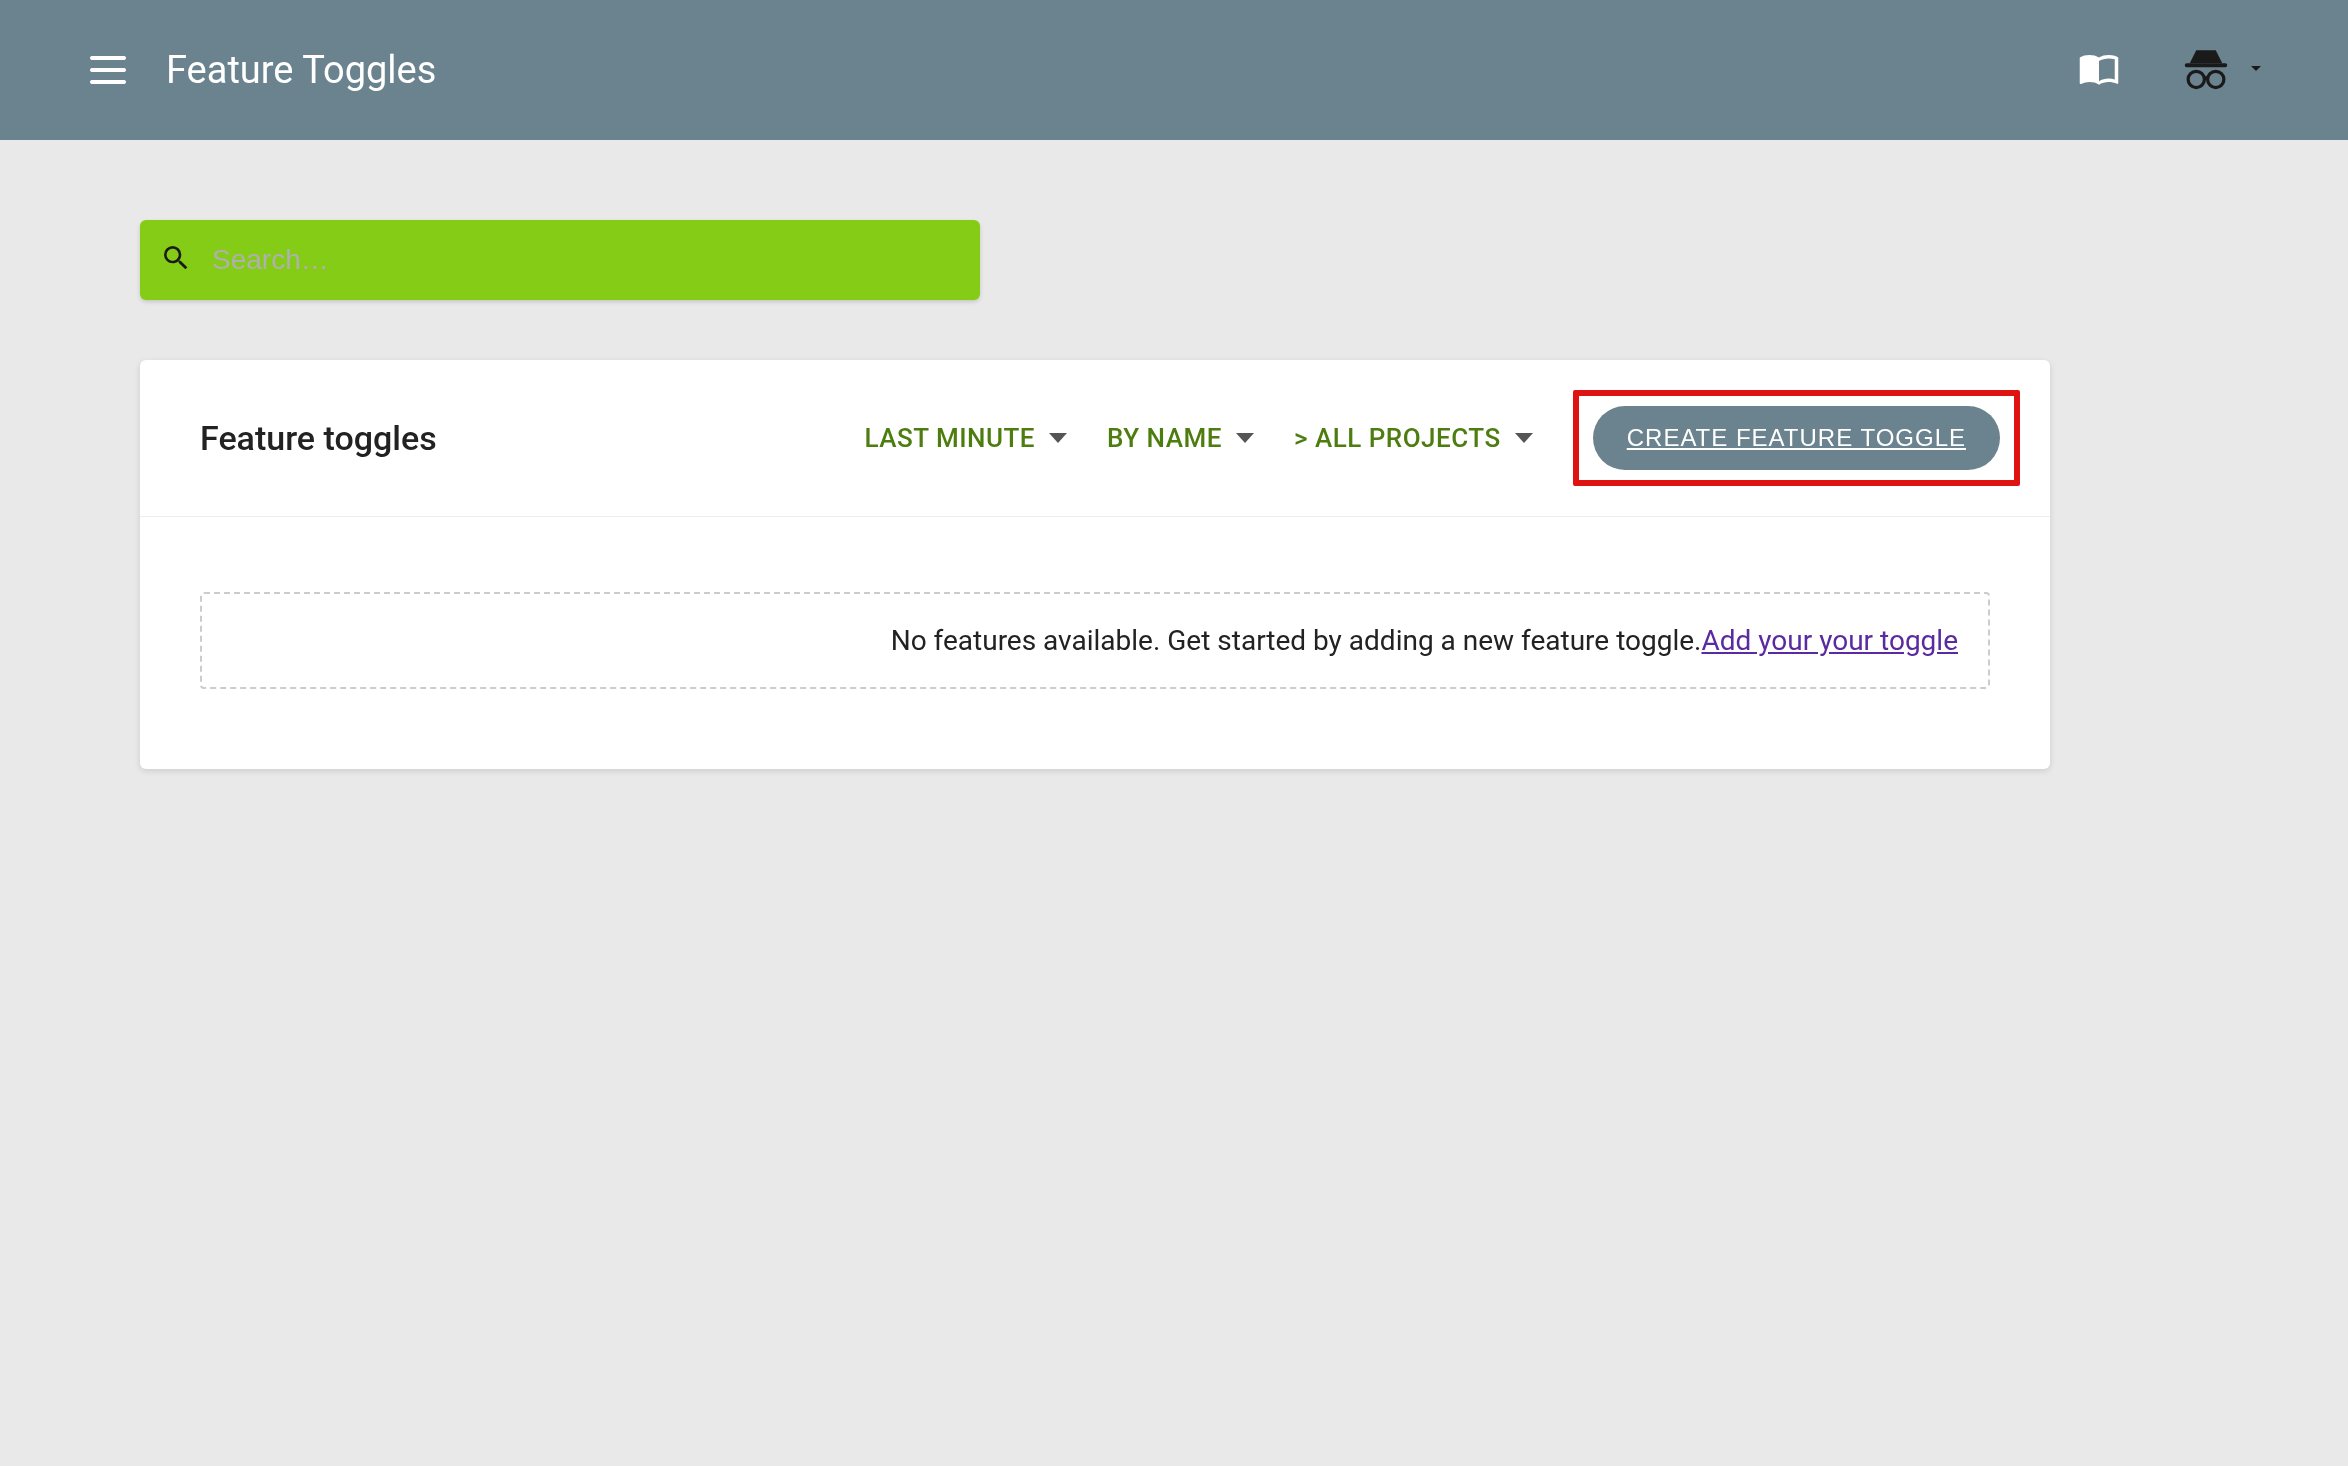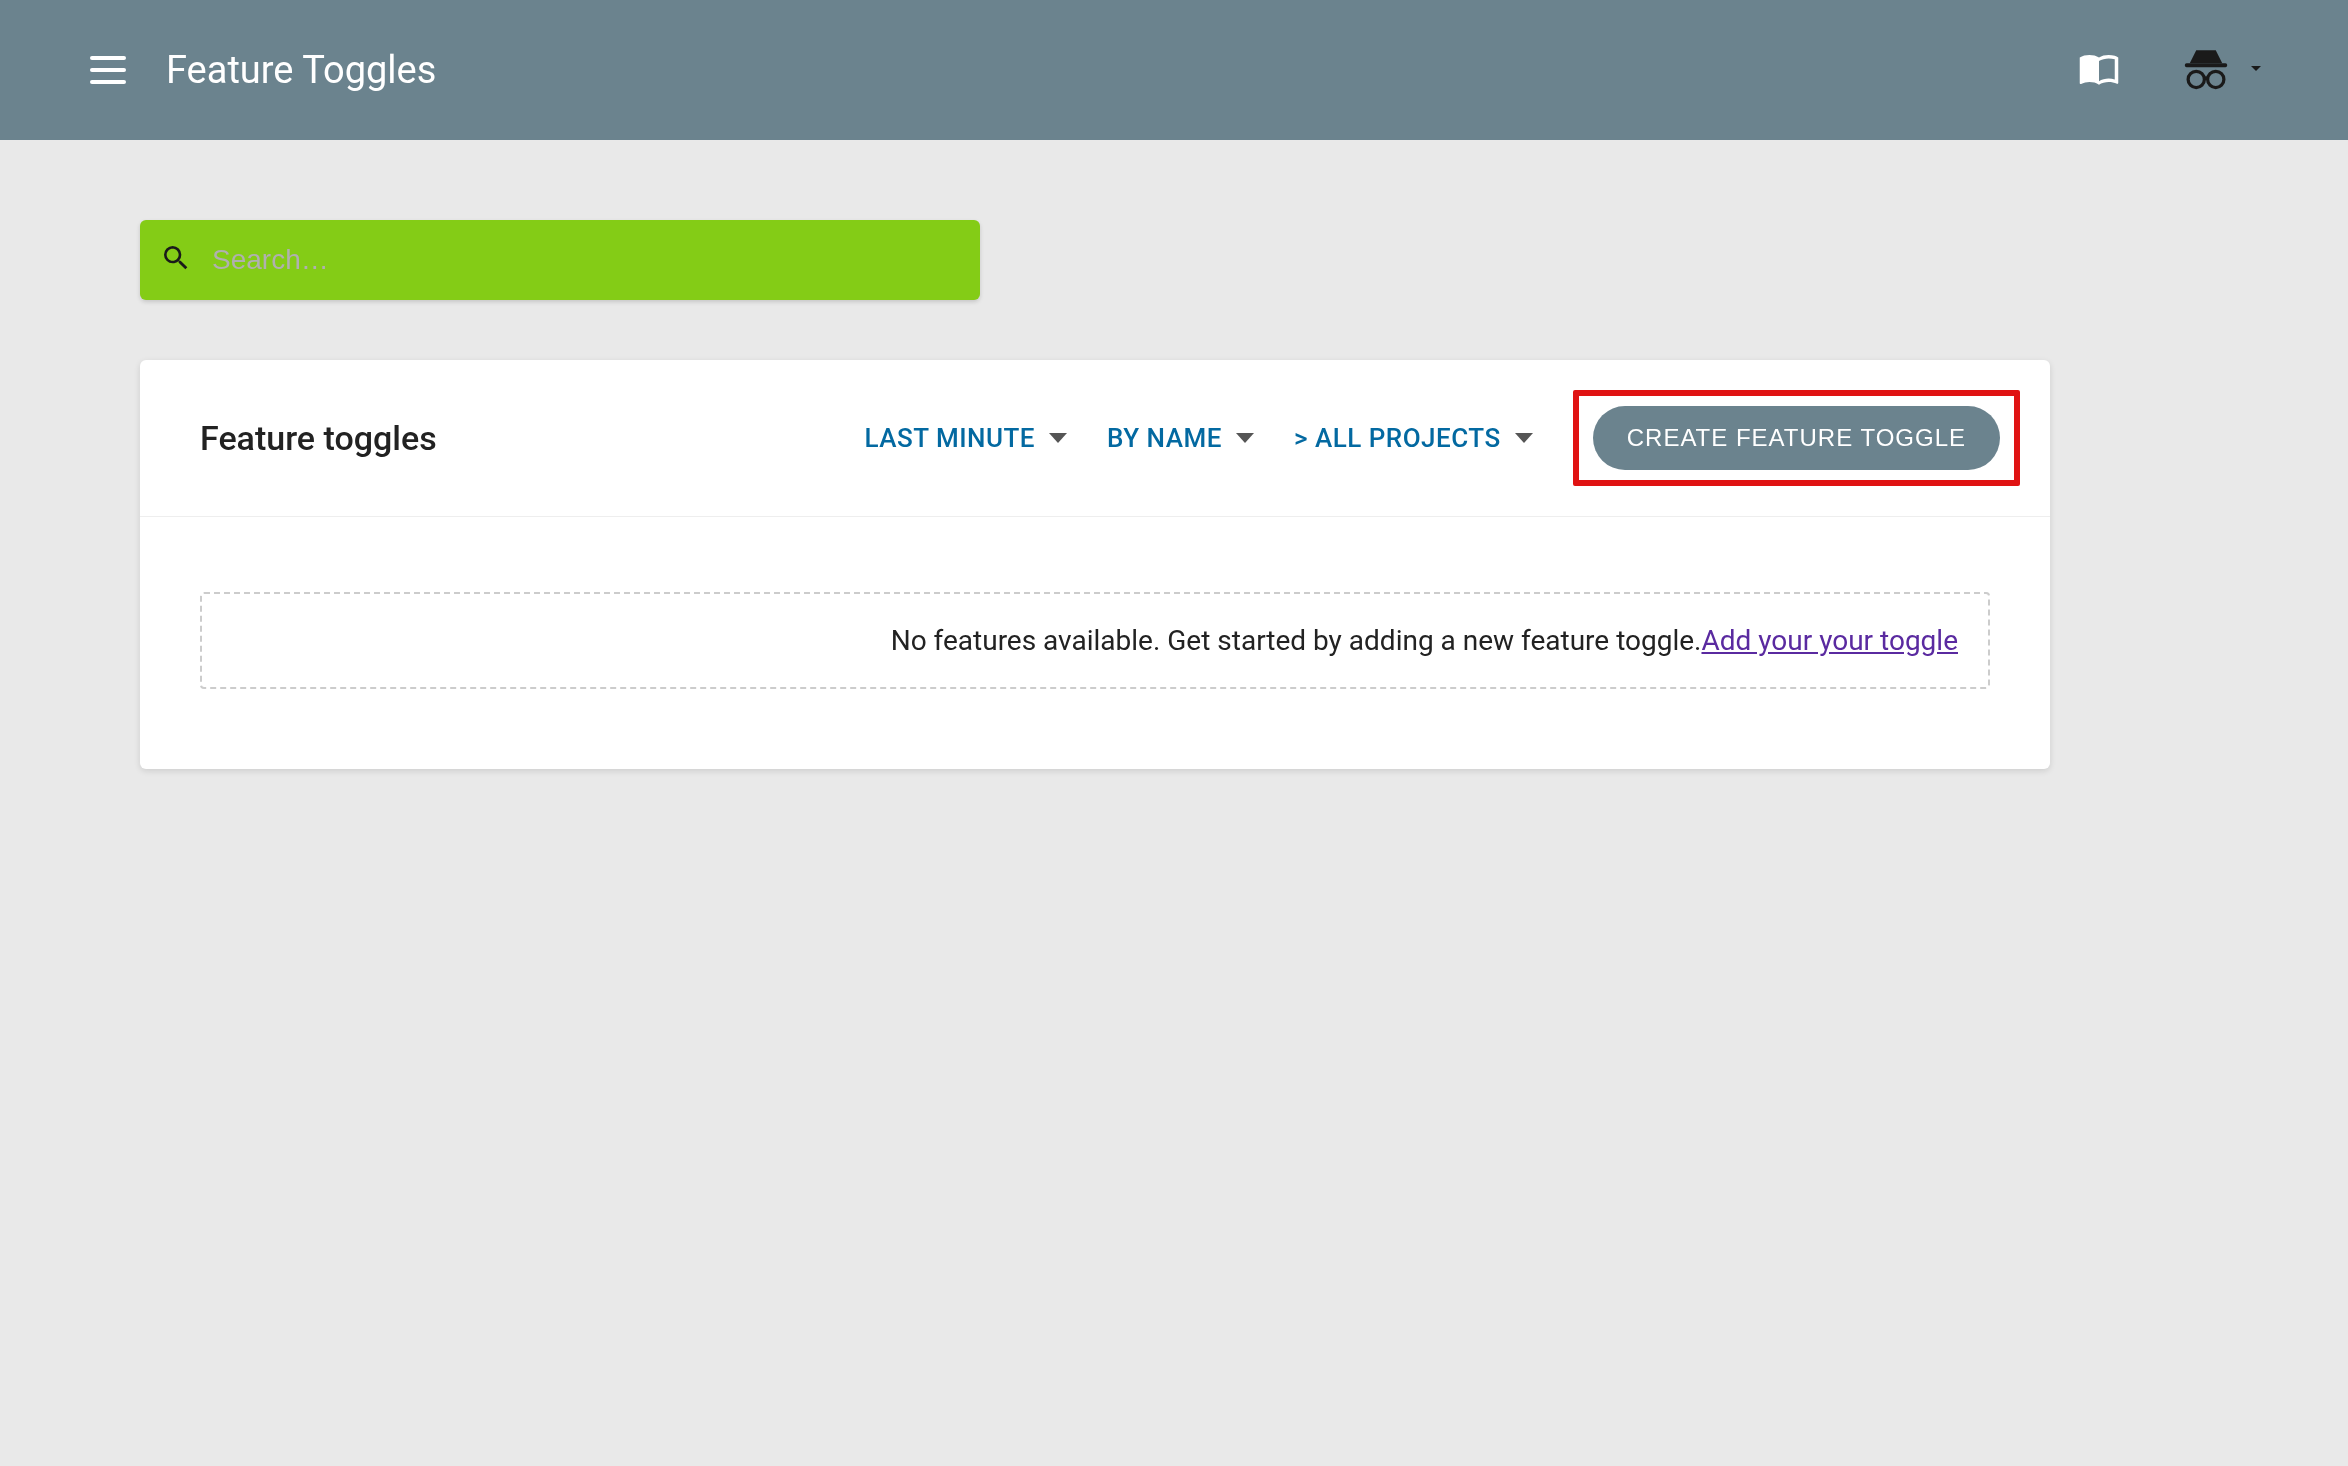--- a/index.html
+++ b/index.html
@@ -102,21 +102,21 @@
     display: flex;
     align-items: center;
     gap: 40px;
   }
   .filter {
     display: flex;
     align-items: center;
     gap: 14px;
     font-size: 26px;
     font-weight: 500;
-    color: #0369a1;
+    color: #4d7c0f;
     letter-spacing: 0.5px;
     cursor: pointer;
   }
   .filter .tri {
     width: 0; height: 0;
     border-left: 9px solid transparent;
     border-right: 9px solid transparent;
     border-top: 10px solid #555;
   }
   .highlight-box {
@@ -127,20 +127,21 @@
   .create-btn {
     background: #6b838e;
     color: #fff;
     font-size: 24px;
     font-weight: 500;
     letter-spacing: 1px;
     padding: 18px 34px;
     border: none;
     border-radius: 40px;
     cursor: pointer;
+    text-decoration: underline;
   }
   .card-body {
     padding: 75px 60px 80px 60px;
   }
   .empty-state {
     border: 2px dashed #ccc;
     border-radius: 4px;
     padding: 30px 30px;
     display: flex;
     align-items: center;

